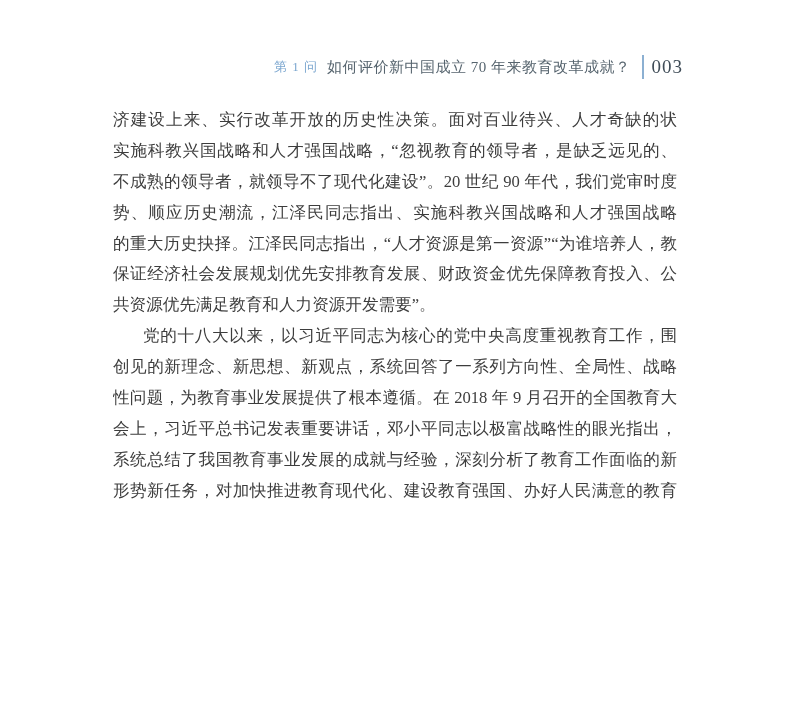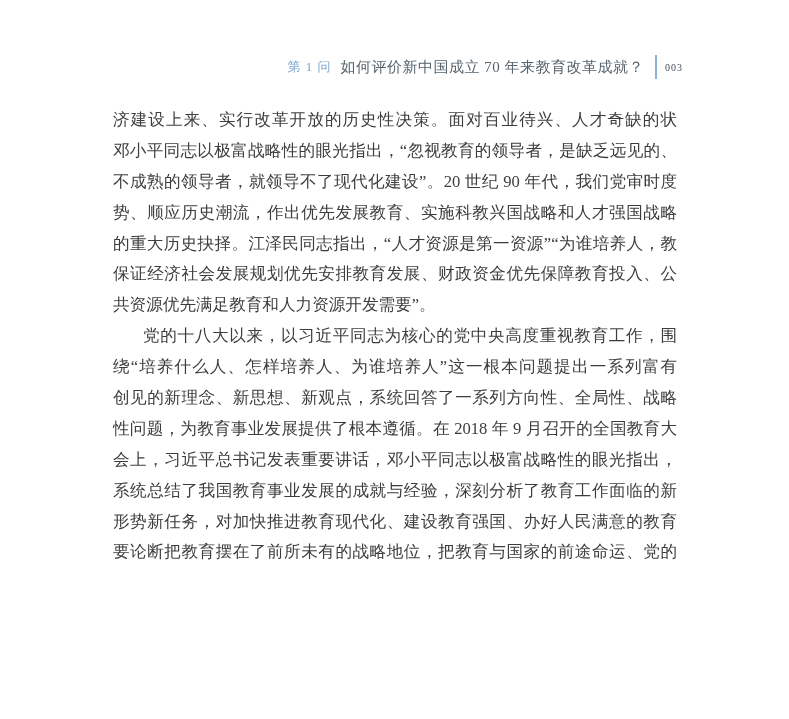--- a/index.html
+++ b/index.html
@@ -34,21 +34,21 @@
     color: var(--header-title, #56646e);
     margin-right: 6px;
   }
   .header-divider {
     width: 2px;
     height: 24px;
     background: var(--accent-light, #8cb0d2);
     margin: 0 8px 0 5px;
   }
   .page-number {
-    font-size: 10px;
+    font-size: 19px;
     letter-spacing: 1px;
     color: var(--page-number, #3f4c57);
   }
   
   .text-block {
     position: absolute;
     left: 113px;
     top: 91px;
     width: 564px;
     color: var(--body-text, #3d3d3d);
@@ -71,29 +71,27 @@
 
   <div class="running-header">
     <span class="chapter-label">第 1 问</span>
     <span class="chapter-title">如何评价新中国成立 70 年来教育改革成就？</span>
     <span class="header-divider"></span>
     <span class="page-number">003</span>
   </div>
 
   <div class="text-block">
     <div class="text-line">济建设上来、实行改革开放的历史性决策。面对百业待兴、人才奇缺的状况，</div>
-    <div class="text-line">邓小平同志以极富战略性的眼光指出，“忽视教育的领导者，是缺乏远见的、</div>
+    <div class="text-line">实施科教兴国战略和人才强国战略，“忽视教育的领导者，是缺乏远见的、</div>
     <div class="text-line">不成熟的领导者，就领导不了现代化建设”。20 世纪 90 年代，我们党审时度</div>
-    <div class="text-line">势、顺应历史潮流，作出优先发展教育、实施科教兴国战略和人才强国战略</div>
+    <div class="text-line">势、顺应历史潮流，江泽民同志指出、实施科教兴国战略和人才强国战略</div>
     <div class="text-line">的重大历史抉择。江泽民同志指出，“人才资源是第一资源”“为谁培养人，教育</div>
     <div class="text-line">保证经济社会发展规划优先安排教育发展、财政资金优先保障教育投入、公</div>
     <div class="text-line short">共资源优先满足教育和人力资源开发需要”。</div>
     <div class="text-line indent">党的十八大以来，以习近平同志为核心的党中央高度重视教育工作，围</div>
-    <div class="text-line">绕“培养什么人、怎样培养人、为谁培养人”这一根本问题提出一系列富有</div>
     <div class="text-line">创见的新理念、新思想、新观点，系统回答了一系列方向性、全局性、战略</div>
     <div class="text-line">性问题，为教育事业发展提供了根本遵循。在 2018 年 9 月召开的全国教育大</div>
     <div class="text-line">会上，习近平总书记发表重要讲话，邓小平同志以极富战略性的眼光指出，</div>
     <div class="text-line">系统总结了我国教育事业发展的成就与经验，深刻分析了教育工作面临的新</div>
     <div class="text-line">形势新任务，对加快推进教育现代化、建设教育强国、办好人民满意的教育</div>
-    <div class="text-line">要论断把教育摆在了前所未有的战略地位，把教育与国家的前途命运、党的</div>
   </div>
 
 </div>
 
 </body></html>

